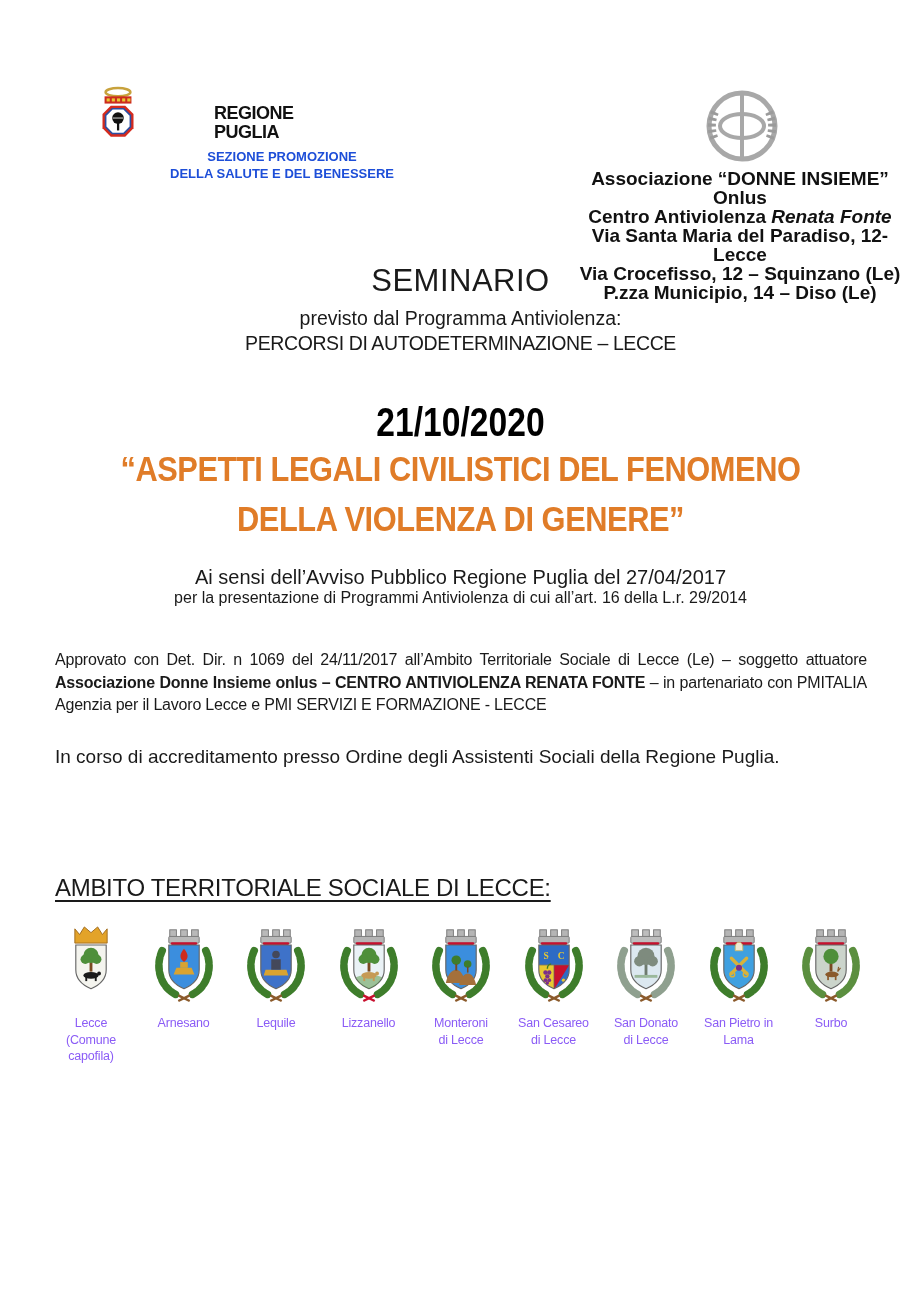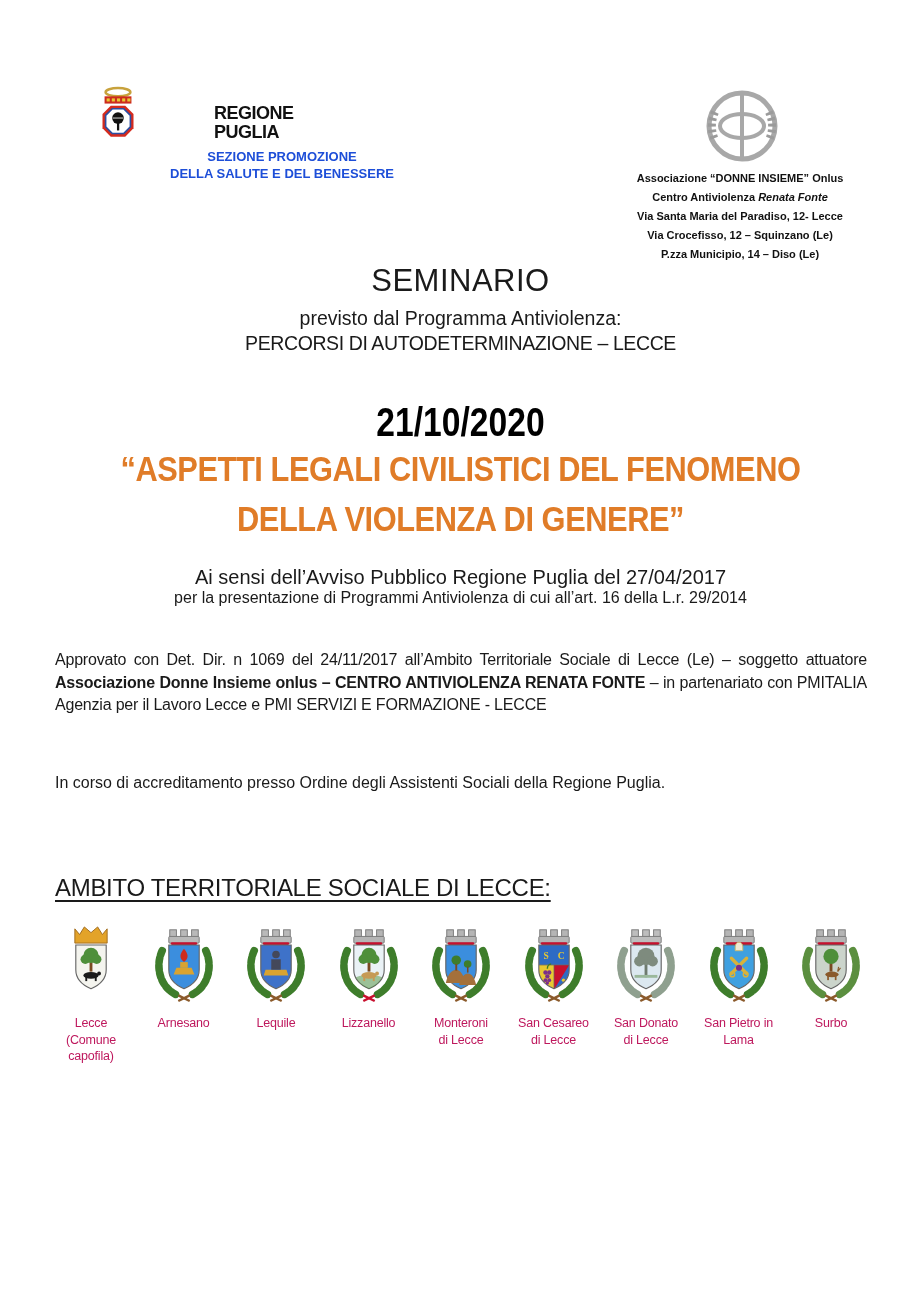--- a/index.html
+++ b/index.html
@@ -25,60 +25,60 @@
   }
   .dept {
     left: 168px; top: 149px; width: 228px;
     text-align: center; font-size: 13px; font-weight: bold; line-height: 16.5px;
   }
 
   
   .di-logo { left: 705px; top: 88px; }
   .di-text {
     left: 565px; top: 169px; width: 350px;
-    text-align: center; font-weight: bold; font-size: 11px; line-height: 19px;
+    text-align: center; font-weight: bold; font-size: 19px; line-height: 19px;
     color: #111;
   }
 
   
   .t-seminario { top: 263px; font-size: 31px; letter-spacing: 0.5px; }
   .t-sub1 { top: 307px; font-size: 19.5px; }
   .t-sub2 { top: 332px; font-size: 19.5px; letter-spacing: -0.4px; }
   .t-date { top: 399px; font-size: 41px; font-weight: bold; transform: scaleX(0.82); color: #000; }
   .t-topic { font-size: 35px; font-weight: bold; transform: scaleX(0.88); letter-spacing: -0.5px; }
   .t-topic1 { top: 449px; }
   .t-topic2 { top: 499px; }
 
   
   .b-ref1 { top: 566px; font-size: 20px; }
   .b-ref2 { top: 589px; font-size: 16px; }
   .b-approval {
     top: 613px; left: 55px; width: 812px;
     font-size: 16px; line-height: 22.5px; text-align: justify; letter-spacing: -0.2px; margin-top: 36px;
   }
   .b-part { top: 684px; left: 55px; width: 812px; font-size: 15.5px; line-height: 23px; }
-  .b-accred { top: 774px; left: 55px; width: 812px; font-size: 16px; }
+  .b-accred { top: 746px; left: 55px; width: 812px; font-size: 19px; }
 
   
   .ambito {
     top: 874px; left: 55px;
     font-size: 24px; letter-spacing: -0.3px;
     text-decoration: underline; text-underline-offset: 4px; text-decoration-thickness: 2px;
   }
 
   
   .crest-row {
     top: 920px; left: 50px; width: 822px;
     display: flex; justify-content: space-between;
   }
   .muni { width: 82px; display: flex; flex-direction: column; align-items: center; }
   .muni svg.crest { width: 76px; height: 88px; display: block; }
   .muni-label {
     margin-top: 7px; font-size: 12.5px; line-height: 16.5px;
-    text-align: center; letter-spacing: -0.2px; color: #be185d;
+    text-align: center; letter-spacing: -0.2px; color: #8b5cf6;
   }
 </style>
 </head>
 <body>
 
 <div class="page">
 
   <svg class="abs pg-logo" width="46" height="62" viewBox="0 0 44 60">
     <ellipse cx="22" cy="6" rx="12" ry="4" fill="none" stroke="#C8A23C" stroke-width="2.4"></ellipse>
     <rect x="9" y="10" width="26" height="7" fill="#CC2B1D"></rect>

